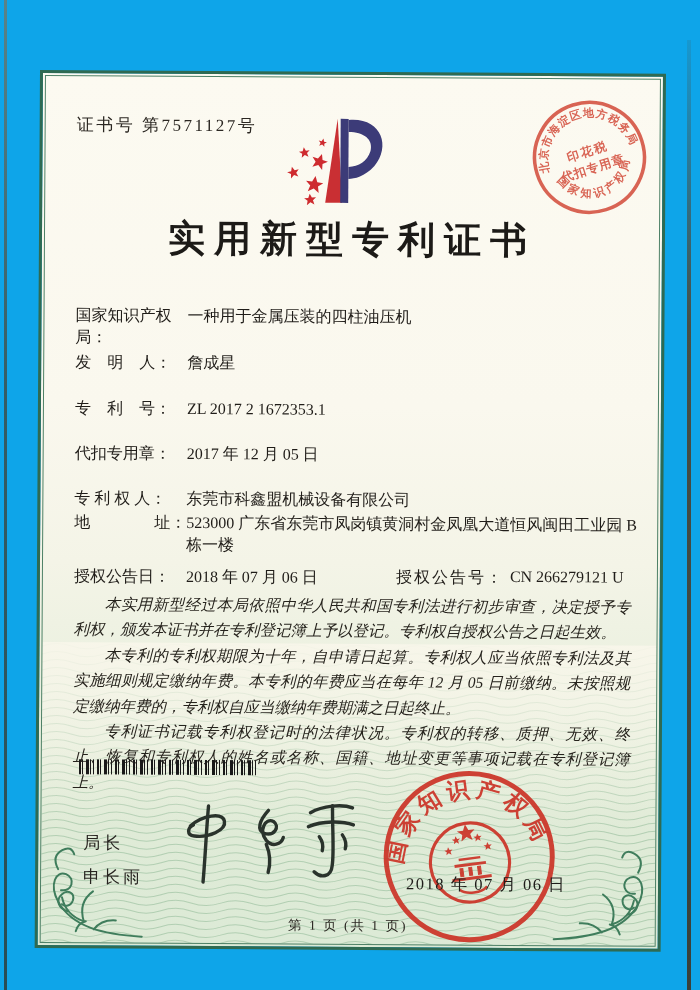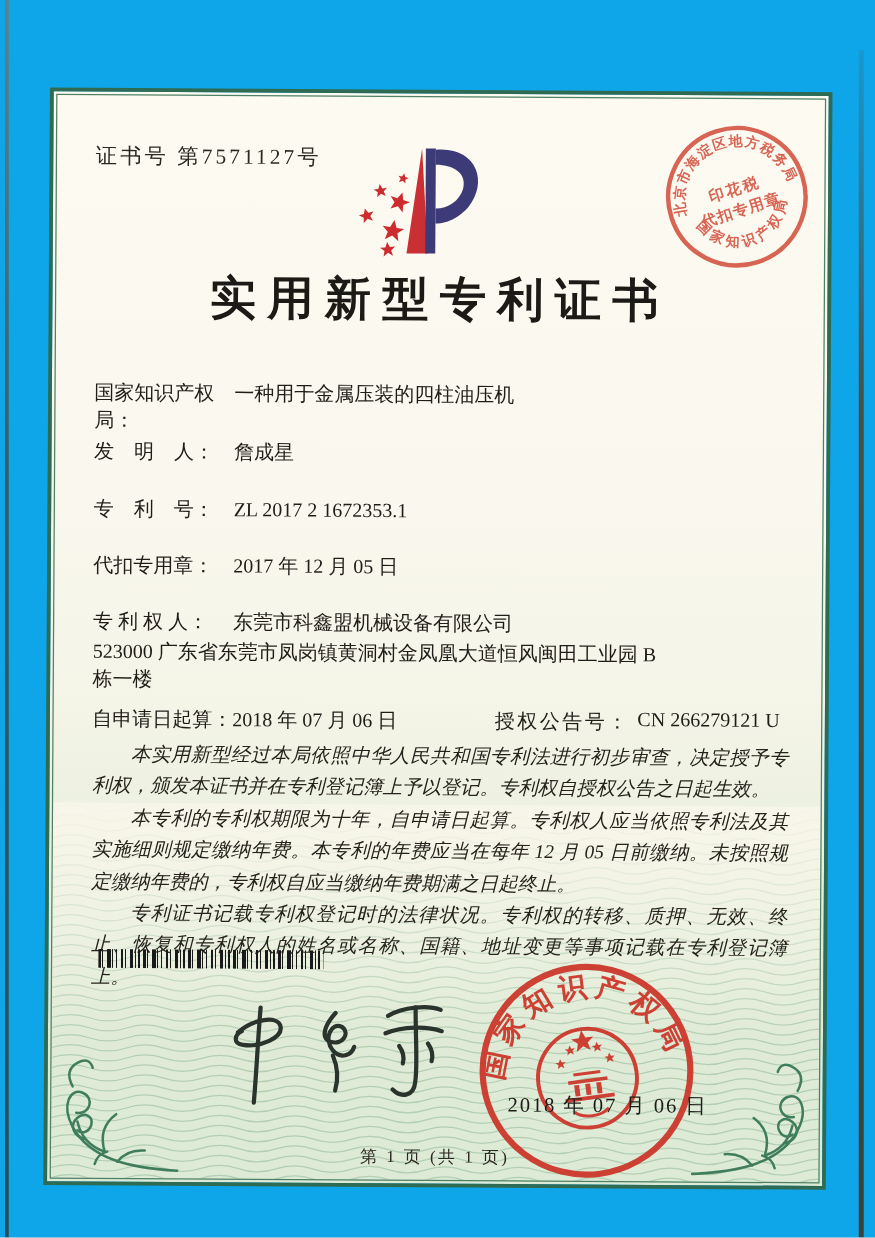--- a/index.html
+++ b/index.html
@@ -177,39 +177,44 @@
       </div>
       <div class="fieldrow" style="top:369px;">
         <span class="lbl">代扣专用章：</span>
         <span class="val">2017 年 12 月 05 日</span>
       </div>
       <div class="fieldrow" style="top:414px;">
         <span class="lbl">专 利 权 人：</span>
         <span class="val">东莞市科鑫盟机械设备有限公司</span>
       </div>
       <div class="fieldrow" style="top:438px;">
+        <span class="lbl">地　　　　址：</span>
         <span class="val">523000 广东省东莞市凤岗镇黄洞村金凤凰大道恒风闽田工业园 B 栋一楼</span>
       </div>
       <div class="fieldrow" style="top:492px;">
-        <span class="lbl">自申请日起算：</span>
+        <span class="lbl">授权公告日：</span>
         <span class="val">2018 年 07 月 06 日</span>
       </div>
       <div class="grant-no" style="top:492px;">
         <span class="lbl">授权公告号：</span>
         <span class="val">CN 266279121 U</span>
       </div>
 
       <div class="body-text">
         <p>本实用新型经过本局依照中华人民共和国专利法进行初步审查，决定授予专利权，颁发本证书并在专利登记簿上予以登记。专利权自授权公告之日起生效。</p>
         <p>本专利的专利权期限为十年，自申请日起算。专利权人应当依照专利法及其实施细则规定缴纳年费。本专利的年费应当在每年 12 月 05 日前缴纳。未按照规定缴纳年费的，专利权自应当缴纳年费期满之日起终止。</p>
         <p>专利证书记载专利权登记时的法律状况。专利权的转移、质押、无效、终止、恢复和专利权人的姓名或名称、国籍、地址变更等事项记载在专利登记簿上。</p>
       </div>
 
       <div class="barcode"></div>
 
+      <div class="signer">
+        <div>局长</div>
+        <div>申长雨</div>
+      </div>
 
       <svg class="signature" viewBox="0 0 210 105">
         <g stroke="#2a332c" stroke-width="3.4" fill="none" stroke-linecap="round" stroke-linejoin="round">
           <path d="M38,16 C36,40 35,68 33,92"></path>
           <path d="M20,36 C32,25 52,22 54,31 C56,40 38,48 24,46 C16,45 17,38 23,35"></path>
           <path d="M98,20 C89,30 86,40 94,43 C104,46 110,36 103,31 C95,27 88,40 96,50 C102,57 111,54 113,47"></path>
           <path d="M96,54 q6,14 2,28"></path>
           <path d="M140,22 C152,15 172,13 182,17"></path>
           <path d="M162,15 C162,40 164,62 162,75 C161,86 151,88 144,81"></path>
           <path d="M138,36 C152,30 172,30 183,34"></path>

